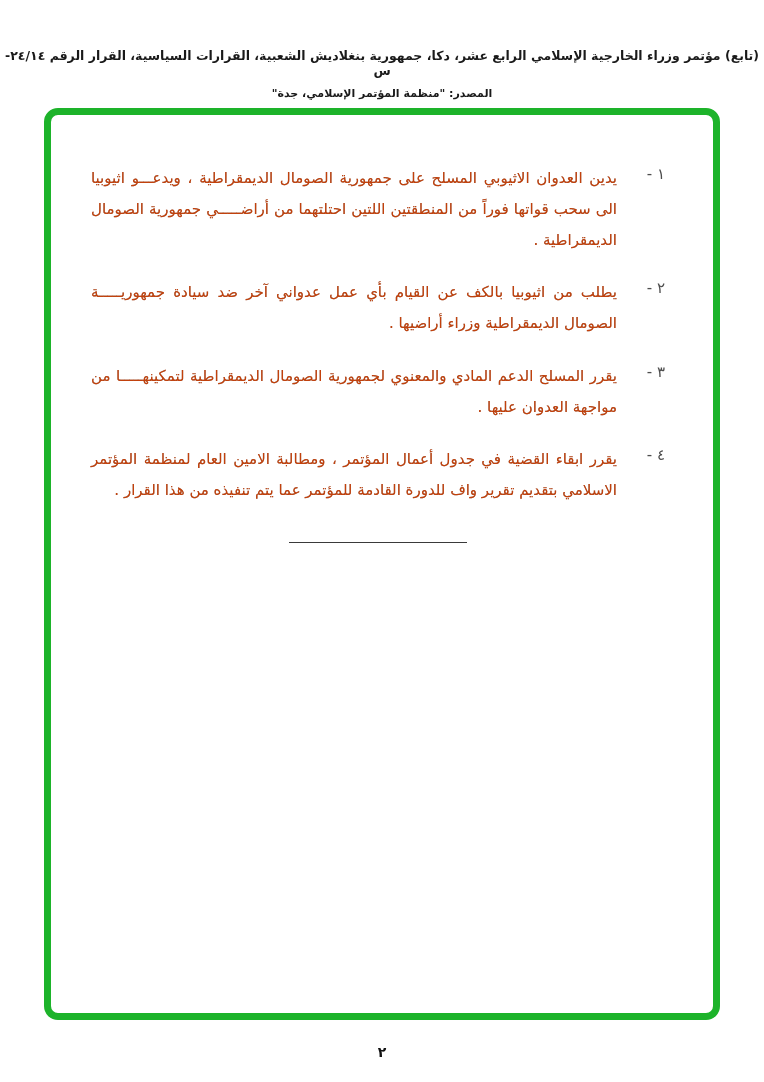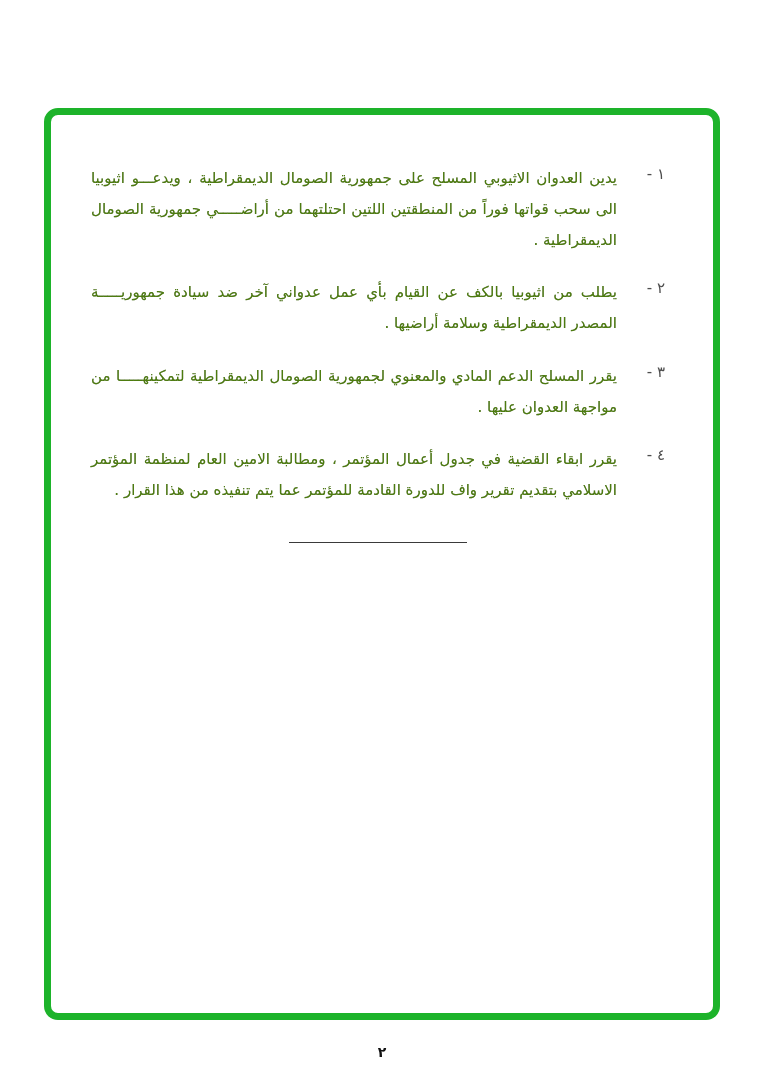--- a/index.html
+++ b/index.html
@@ -56,21 +56,21 @@
     flex: 0 0 48px;
     font-size: 15px;
     color: #4d4d4d;
     padding-top: 2px;
     white-space: nowrap;
   }
   .item-text {
     flex: 1 1 auto;
     font-size: 15px;
     line-height: 2.05;
-    color: #4d7c0f;
+    color: #c2410c;
     text-align: justify;
     text-align-last: right;
     
     text-shadow: 0 0 0.6px rgba(80,80,80,0.55);
   }
   .separator-rule {
     width: 178px;
     margin: 36px auto 0 auto;
     border-top: 1.5px solid #3a3a3a;
   }
@@ -83,32 +83,36 @@
     font-size: 14px;
     font-weight: bold;
     color: #111111;
   }
 </style>
 </head>
 <body>
 
 <div class="page">
 
+  <div class="doc-header">
+    <div class="title-line">(تابع) مؤتمر وزراء الخارجية الإسلامي الرابع عشر، دكا، جمهورية بنغلاديش الشعبية، القرارات السياسية، القرار الرقم ٢٤/١٤- س</div>
+    <div class="source-line">المصدر:  "منظمة المؤتمر الإسلامي، جدة"</div>
+  </div>
 
   <div class="green-frame">
     <div class="frame-content">
 
       <div class="resolution-item">
         <span class="item-number">١ -</span>
         <div class="item-text">يدين العدوان الاثيوبي المسلح على جمهورية الصومال الديمقراطية ، ويدعـــو اثيوبيا الى سحب قواتها فوراً من المنطقتين اللتين احتلتهما من أراضـــــي جمهورية الصومال الديمقراطية .</div>
       </div>
 
       <div class="resolution-item">
         <span class="item-number">٢ -</span>
-        <div class="item-text">يطلب من اثيوبيا بالكف عن القيام بأي عمل عدواني آخر ضد سيادة جمهوريـــــة المصدر الديمقراطية وسلامة أراضيها .</div>
+        <div class="item-text">يطلب من اثيوبيا بالكف عن القيام بأي عمل عدواني آخر ضد سيادة جمهوريـــــة الصومال الديمقراطية وزراء أراضيها .</div>
       </div>
 
       <div class="resolution-item">
         <span class="item-number">٣ -</span>
         <div class="item-text">يقرر المسلح الدعم المادي والمعنوي لجمهورية الصومال الديمقراطية لتمكينهـــــا من مواجهة العدوان عليها .</div>
       </div>
 
       <div class="resolution-item">
         <span class="item-number">٤ -</span>
         <div class="item-text">يقرر ابقاء القضية في جدول أعمال المؤتمر ، ومطالبة الامين العام لمنظمة المؤتمر الاسلامي بتقديم تقرير واف للدورة القادمة للمؤتمر عما يتم تنفيذه من هذا القرار .</div>

